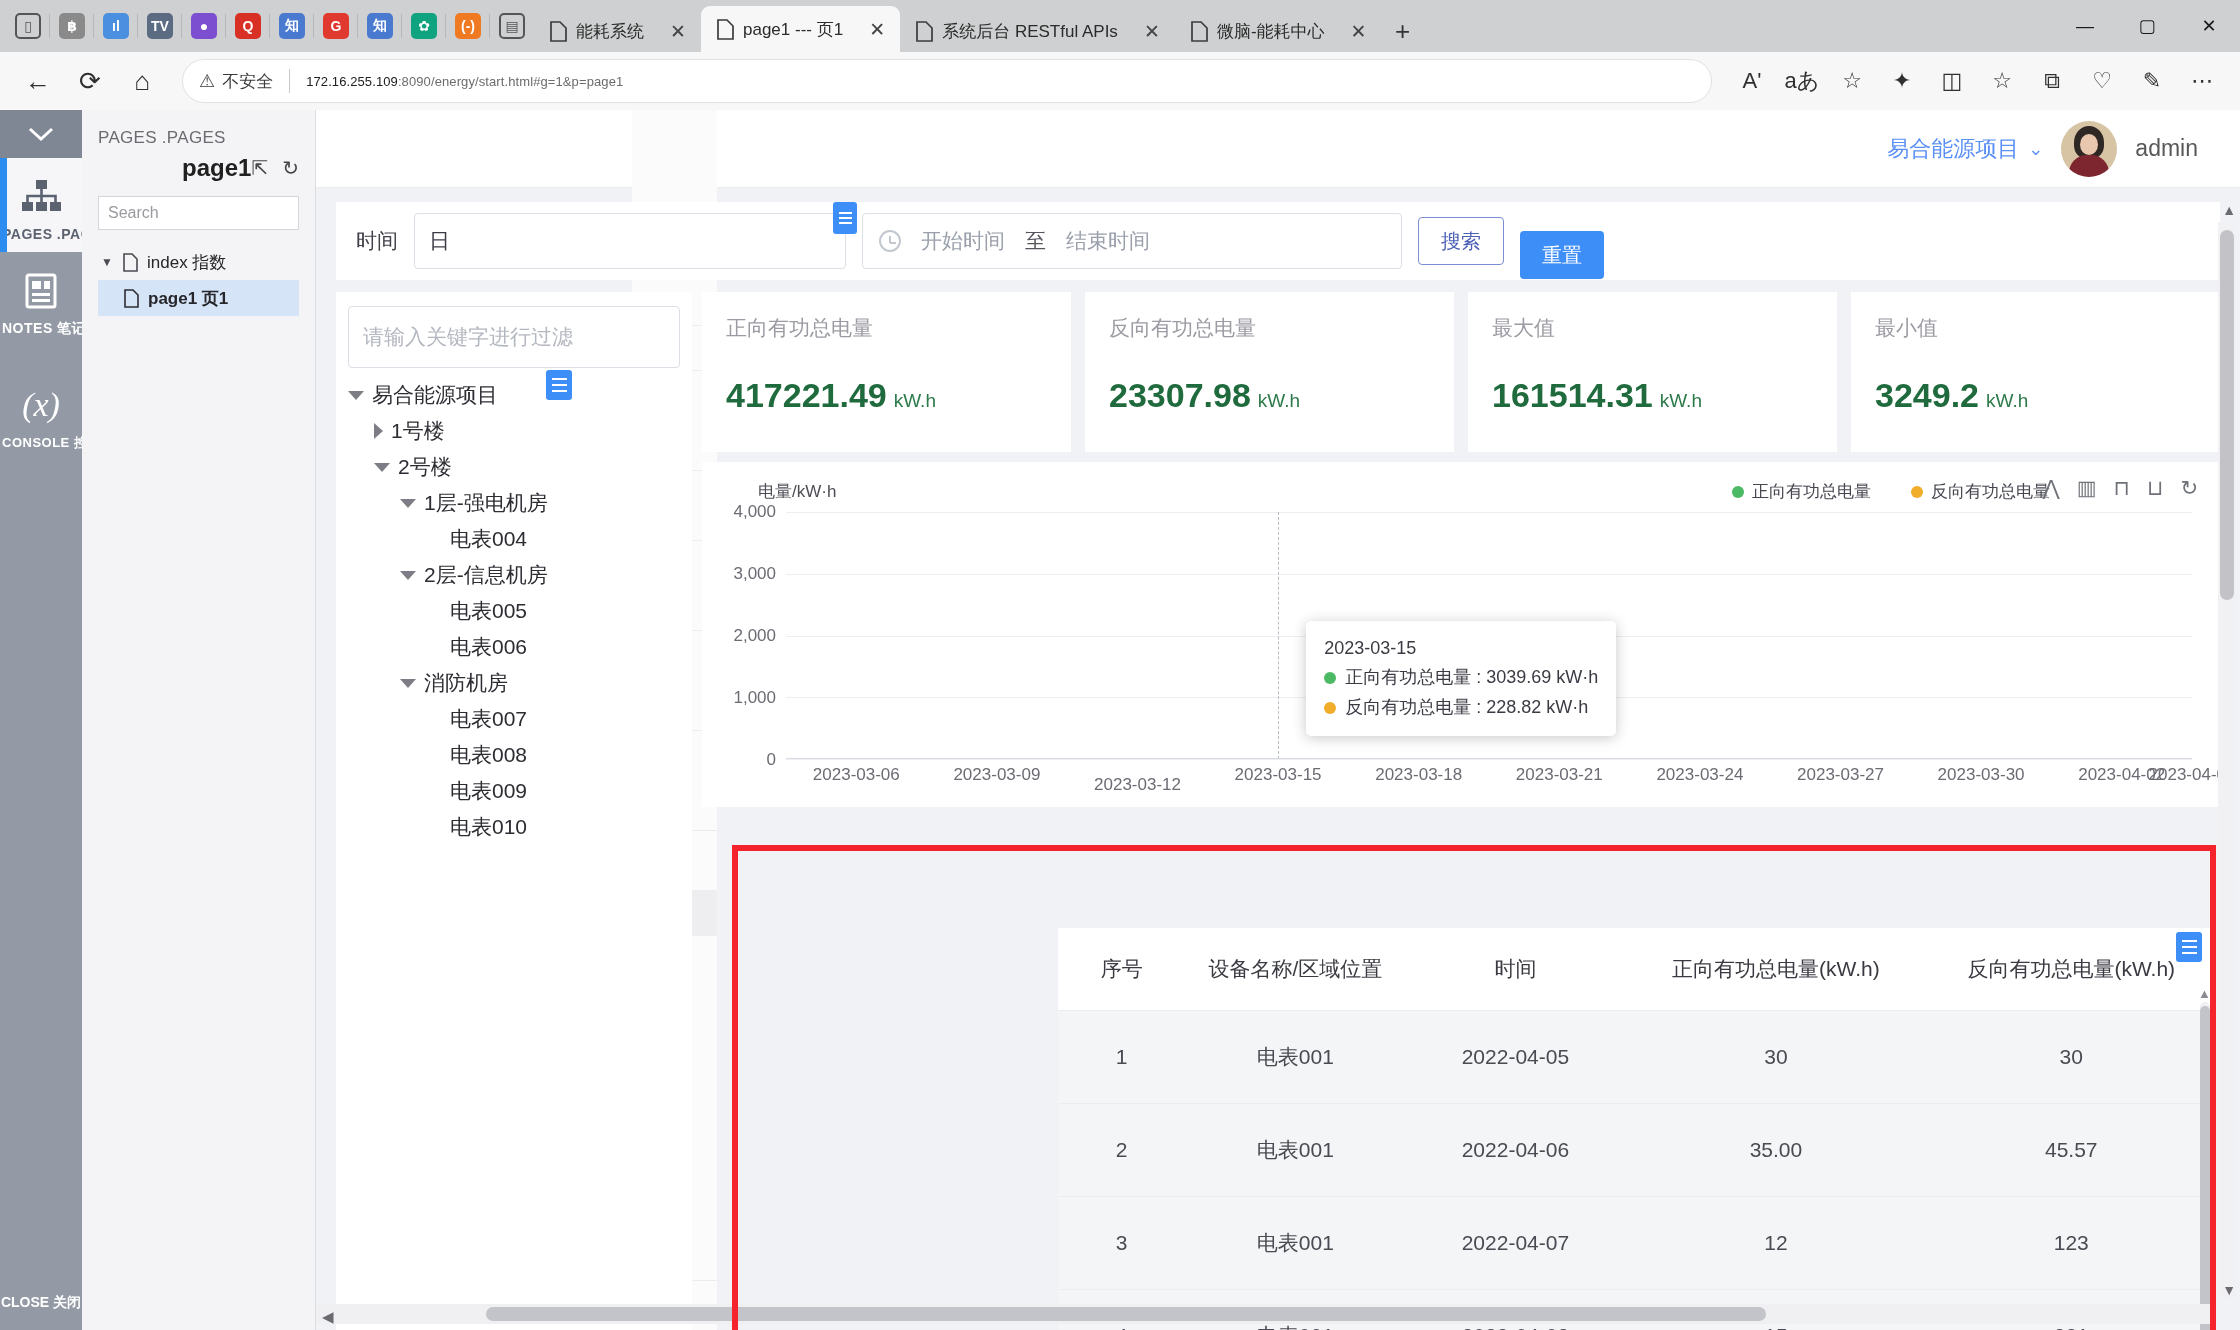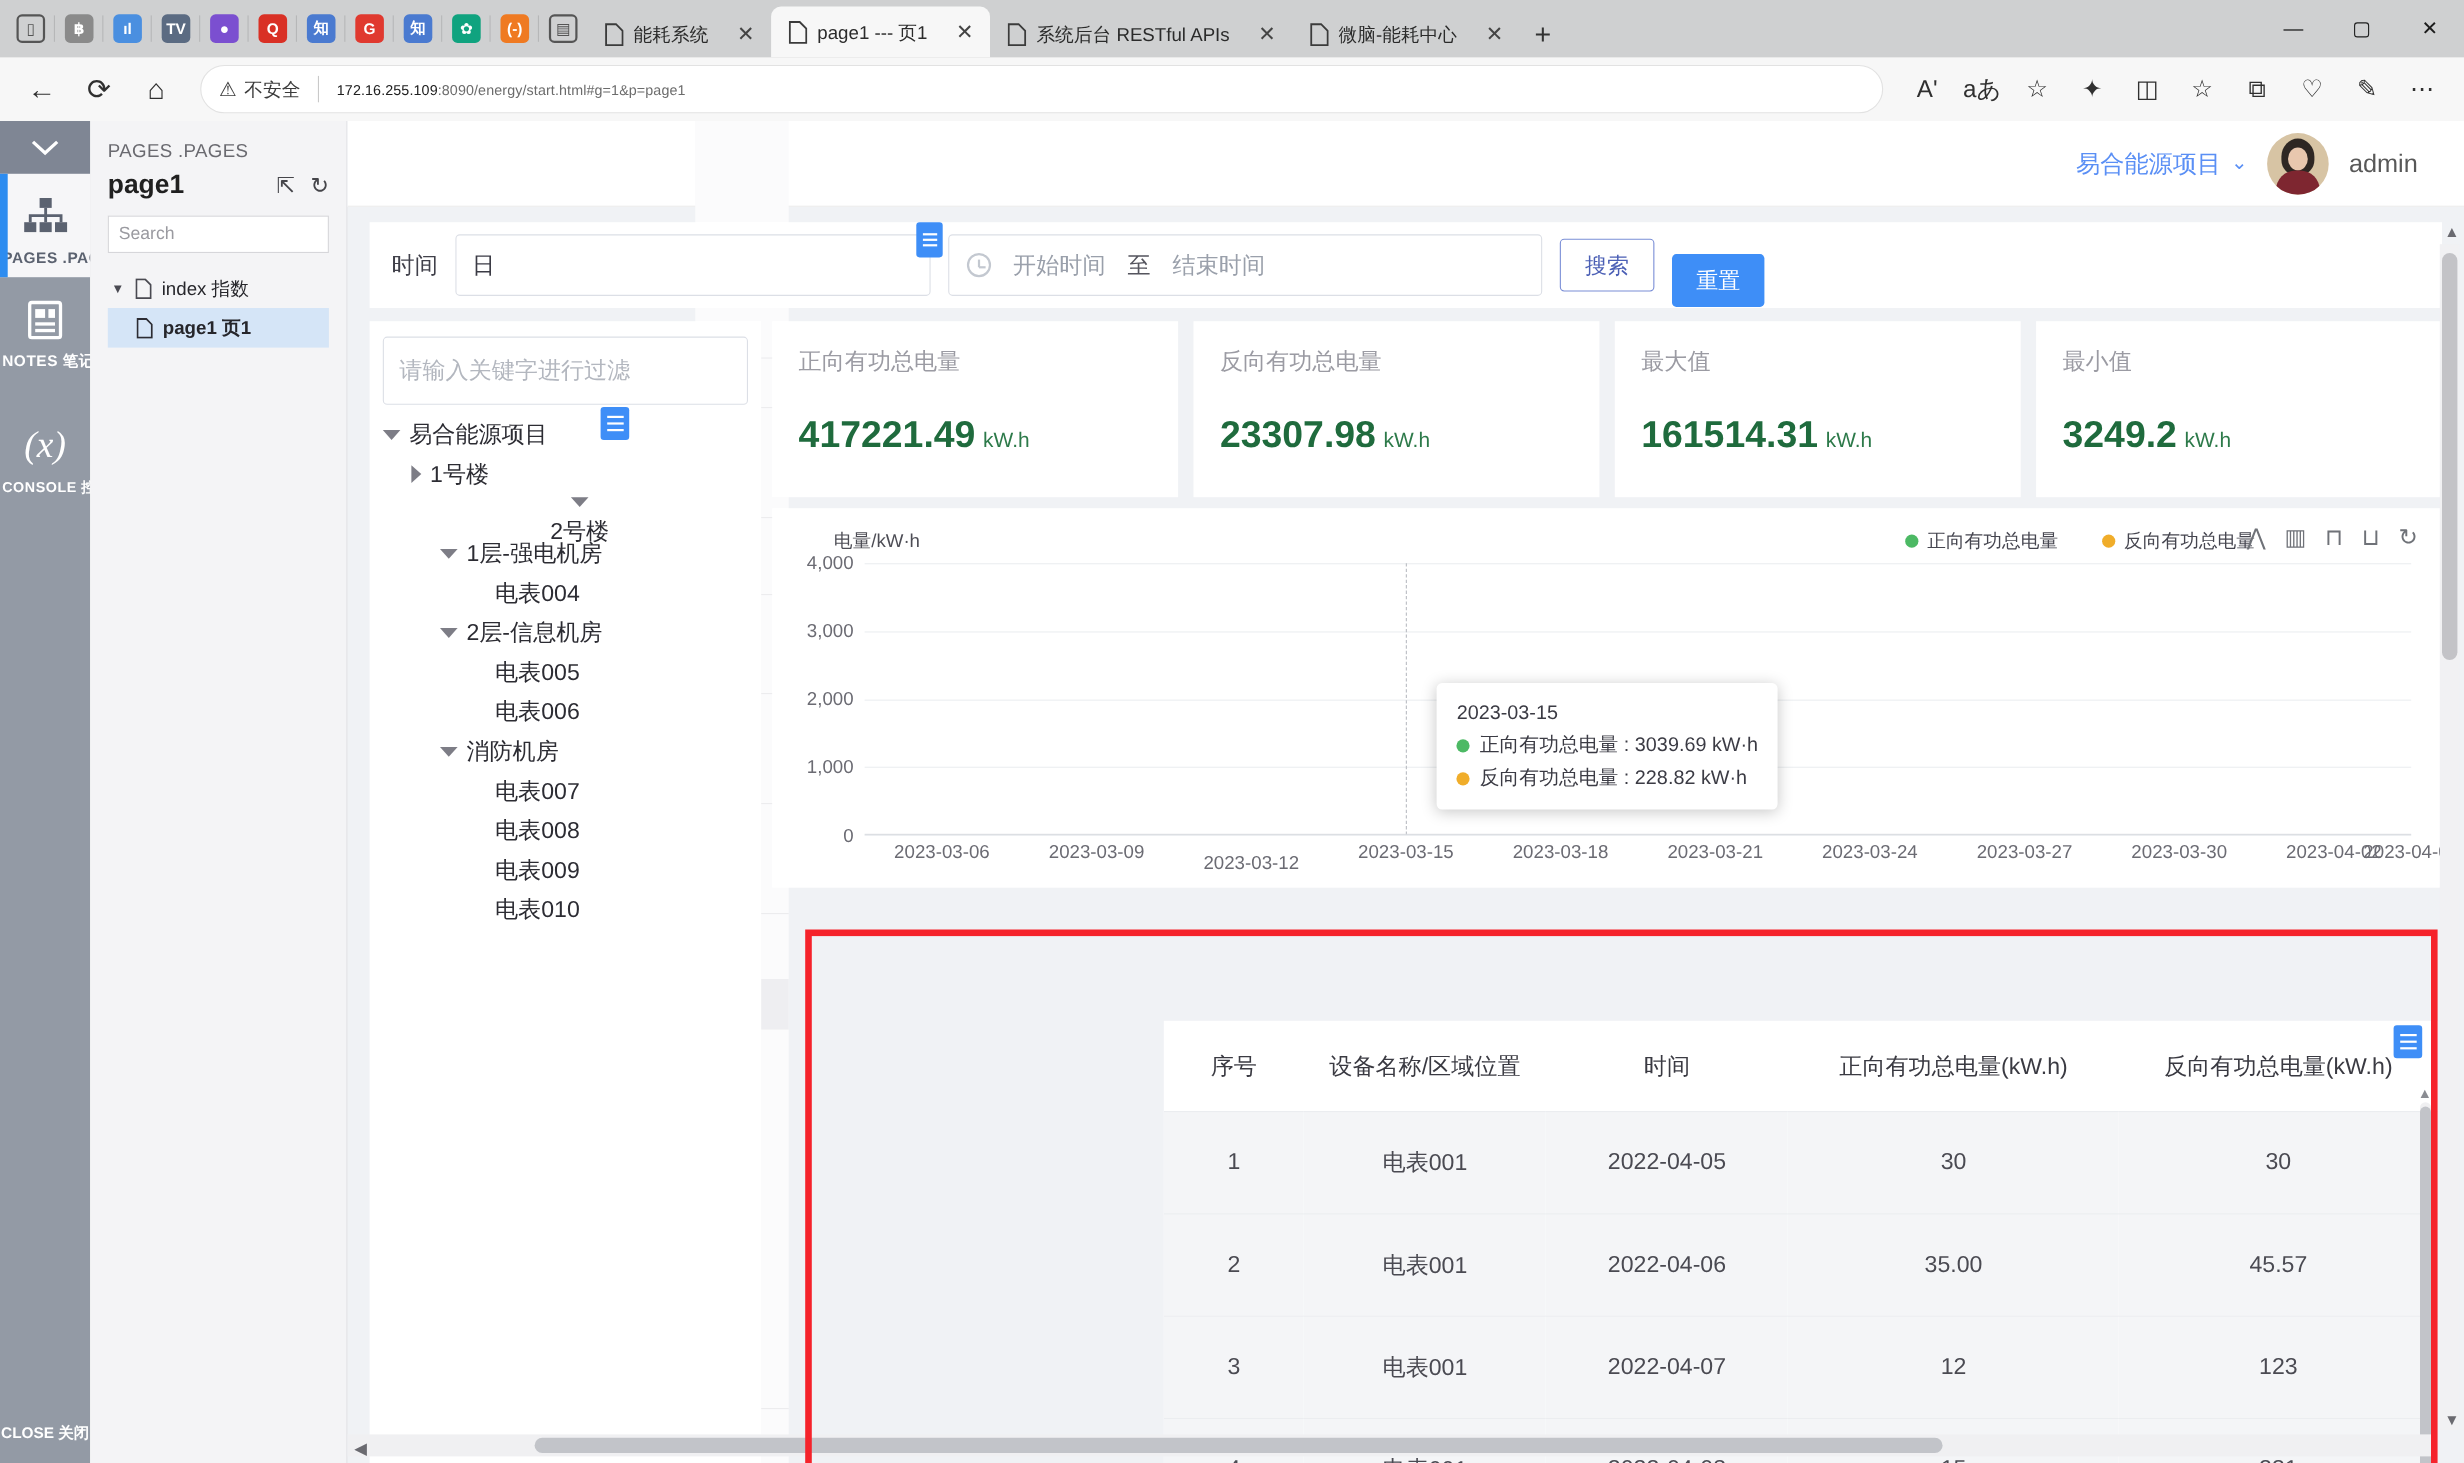--- a/index.html
+++ b/index.html
@@ -65,21 +65,21 @@
   .rail-item.active::before{content:"";position:absolute;left:0;top:0;bottom:0;width:7px;background:#2d8cf0;}
   .rail-ico { height:46px; display:flex;align-items:center;justify-content:center; }
   .rail-label { font-size:14px; font-weight:bold; letter-spacing:.5px; margin-top:6px; white-space:nowrap;}
   .rail-close { position:absolute; left:0; bottom:18px; width:82px; text-align:center; font-size:14px;
                 font-weight:bold; line-height:1.45; color:#fff;}
 
   
   .pages-panel { position:absolute; left:82px; top:0; width:234px; height:1220px; background:#f4f4f6;
                  border-right:1px solid #dcdcdf; padding:18px 16px 0; }
   .pages-crumb { font-size:17px; color:#6a6a70; letter-spacing:.3px; }
-  .pages-title-row { display:flex; align-items:center; justify-content:space-between; margin-top:6px; }
+  .pages-title-row { display:flex; align-items:center; justify-content:flex-end; margin-top:6px; }
   .pages-title { font-size:24px; font-weight:bold; color:#202020; }
   .pages-acts { display:flex; gap:14px; color:#45454a; }
   .pages-search { margin-top:14px; width:100%; height:34px; background:#fff; border:1px solid #d6d6da;
                   font-size:16px; color:#9a9aa0; padding:0 9px; display:flex; align-items:center; }
   .tree-row { display:flex; align-items:center; gap:9px; height:36px; font-size:17px; color:#26262b; padding-left:2px;}
   .tree-row.child { padding-left:26px; background:#d5e5f7; font-weight:bold; }
   .caret { width:14px; display:flex;align-items:center;justify-content:center; color:#4a4a52; font-size:12px;}
   .docico { width:15px;height:19px; position:relative; flex:none;}
 
   
@@ -433,21 +433,21 @@
               </span>
             <div id="devtree" style="margin-top:12px">
                 <div class="t-row" style="padding-left: 0px;">
                   <span class="t-caret-d"></span>
                   <span>易合能源项目</span>
                 </div>
                 <div class="t-row" style="padding-left: 26px;">
                   <span class="t-caret-r"></span>
                   <span>1号楼</span>
                 </div>
-                <div class="t-row" style="padding-left: 26px; flex-direction: column;">
+                <div class="t-row" style="padding-left: 26px;">
                   <span class="t-caret-d"></span>
                   <span>2号楼</span>
                 </div>
                 <div class="t-row" style="padding-left: 52px;">
                   <span class="t-caret-d"></span>
                   <span>1层-强电机房</span>
                 </div>
                 <div class="t-row" style="padding-left: 78px;">
                   <span class="t-spacer"></span>
                   <span>电表004</span>

